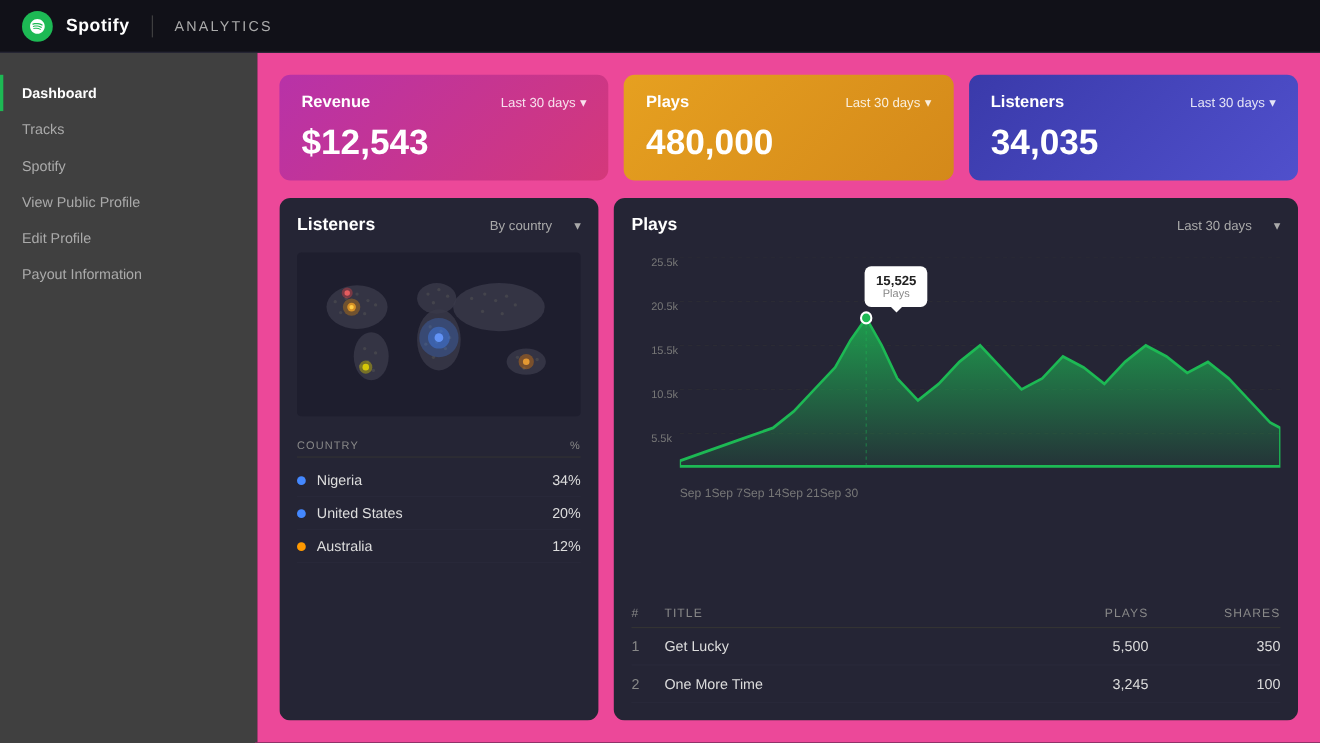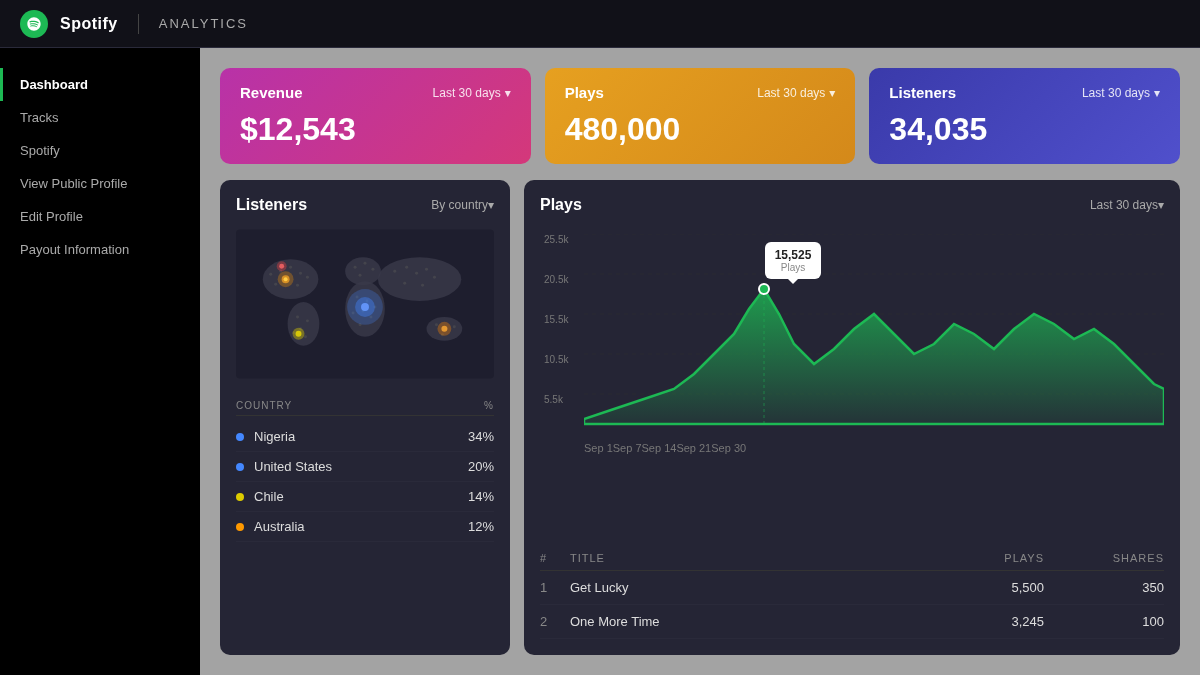--- a/index.html
+++ b/index.html
@@ -43,42 +43,42 @@
 
     
     .main-layout {
       display: flex;
       flex: 1;
       overflow: hidden;
     }
 
     
     .sidebar {
-      width: 200px;
-      background: #000000;
+      width: 234px;
+      background: #404040;
       padding: 20px 0;
       flex-shrink: 0;
     }
     .sidebar-item {
       padding: 9px 20px;
       font-size: 13px;
       color: #aaa;
       cursor: pointer;
     }
     .sidebar-item.active {
       color: #fff;
       font-weight: 700;
       border-left: 3px solid #1db954;
       padding-left: 17px;
     }
 
     
     .content {
       flex: 1;
-      background: #a3a3a3;
+      background: #ec4899;
       padding: 20px;
       overflow: hidden;
       display: flex;
       flex-direction: column;
       gap: 16px;
     }
 
     
     .stat-cards {
       display: flex;
@@ -151,21 +151,21 @@
     .panel-title {
       font-size: 16px;
       font-weight: 700;
       color: #fff;
     }
     .panel-filter {
       font-size: 12px;
       color: #aaa;
       display: flex;
       align-items: center;
-      gap: 0;
+      gap: 20px;
       cursor: pointer;
     }
 
     
     .map-container {
       width: 100%;
       height: 160px;
       position: relative;
       margin-bottom: 12px;
     }
@@ -489,45 +489,40 @@
       <div class="country-dot" style="background:#4488ff;"></div>
       <span class="country-name">Nigeria</span>
       <span class="country-pct">34%</span>
     </div>
               <div class="country-row">
       <div class="country-dot" style="background:#4488ff;"></div>
       <span class="country-name">United States</span>
       <span class="country-pct">20%</span>
     </div>
               <div class="country-row">
-      <div class="country-dot" style="background:#ddcc00;"></div>
-      <span class="country-name">Chile</span>
-      <span class="country-pct">14%</span>
-    </div>
-              <div class="country-row">
       <div class="country-dot" style="background:#ff9900;"></div>
       <span class="country-name">Australia</span>
       <span class="country-pct">12%</span>
     </div>
             </div>
         </div>
       </div>
 
       <div class="plays-panel">
         <div class="panel-header">
           <span class="panel-title">Plays</span>
           <span class="panel-filter">
             <span>Last 30 days</span>
             <span>▾</span>
           </span>
         </div>
 
         <div class="chart-area">
           
-          <div class="y-labels" style="left:4px; width:40px;">
+          <div class="y-labels" style="left:18px; width:40px;">
             <span>25.5k</span>
             <span>20.5k</span>
             <span>15.5k</span>
             <span>10.5k</span>
             <span>5.5k</span>
             <span></span>
           </div>
 
           
           <svg class="chart-svg" viewBox="0 0 580 200" preserveAspectRatio="none" style="margin-left:44px; width:calc(100% - 44px);">

